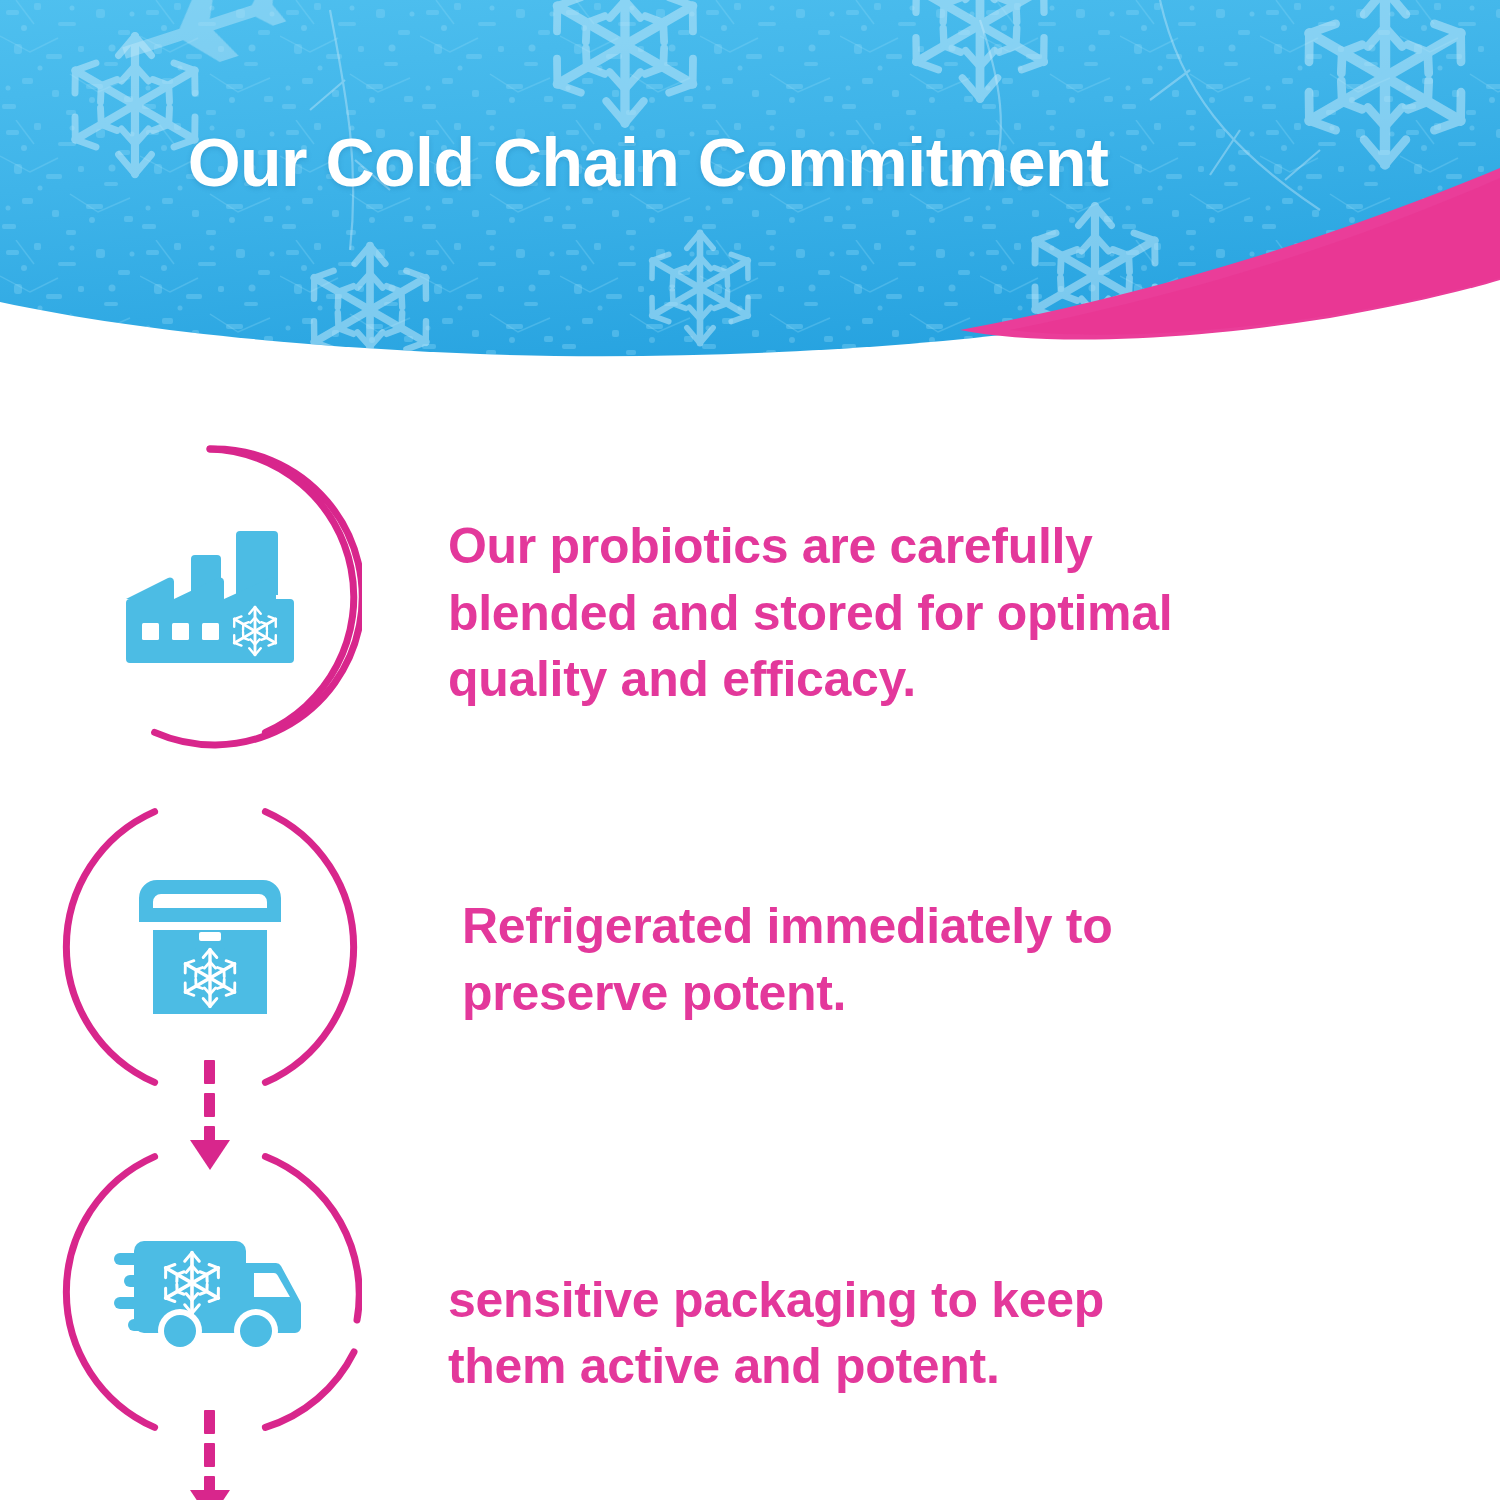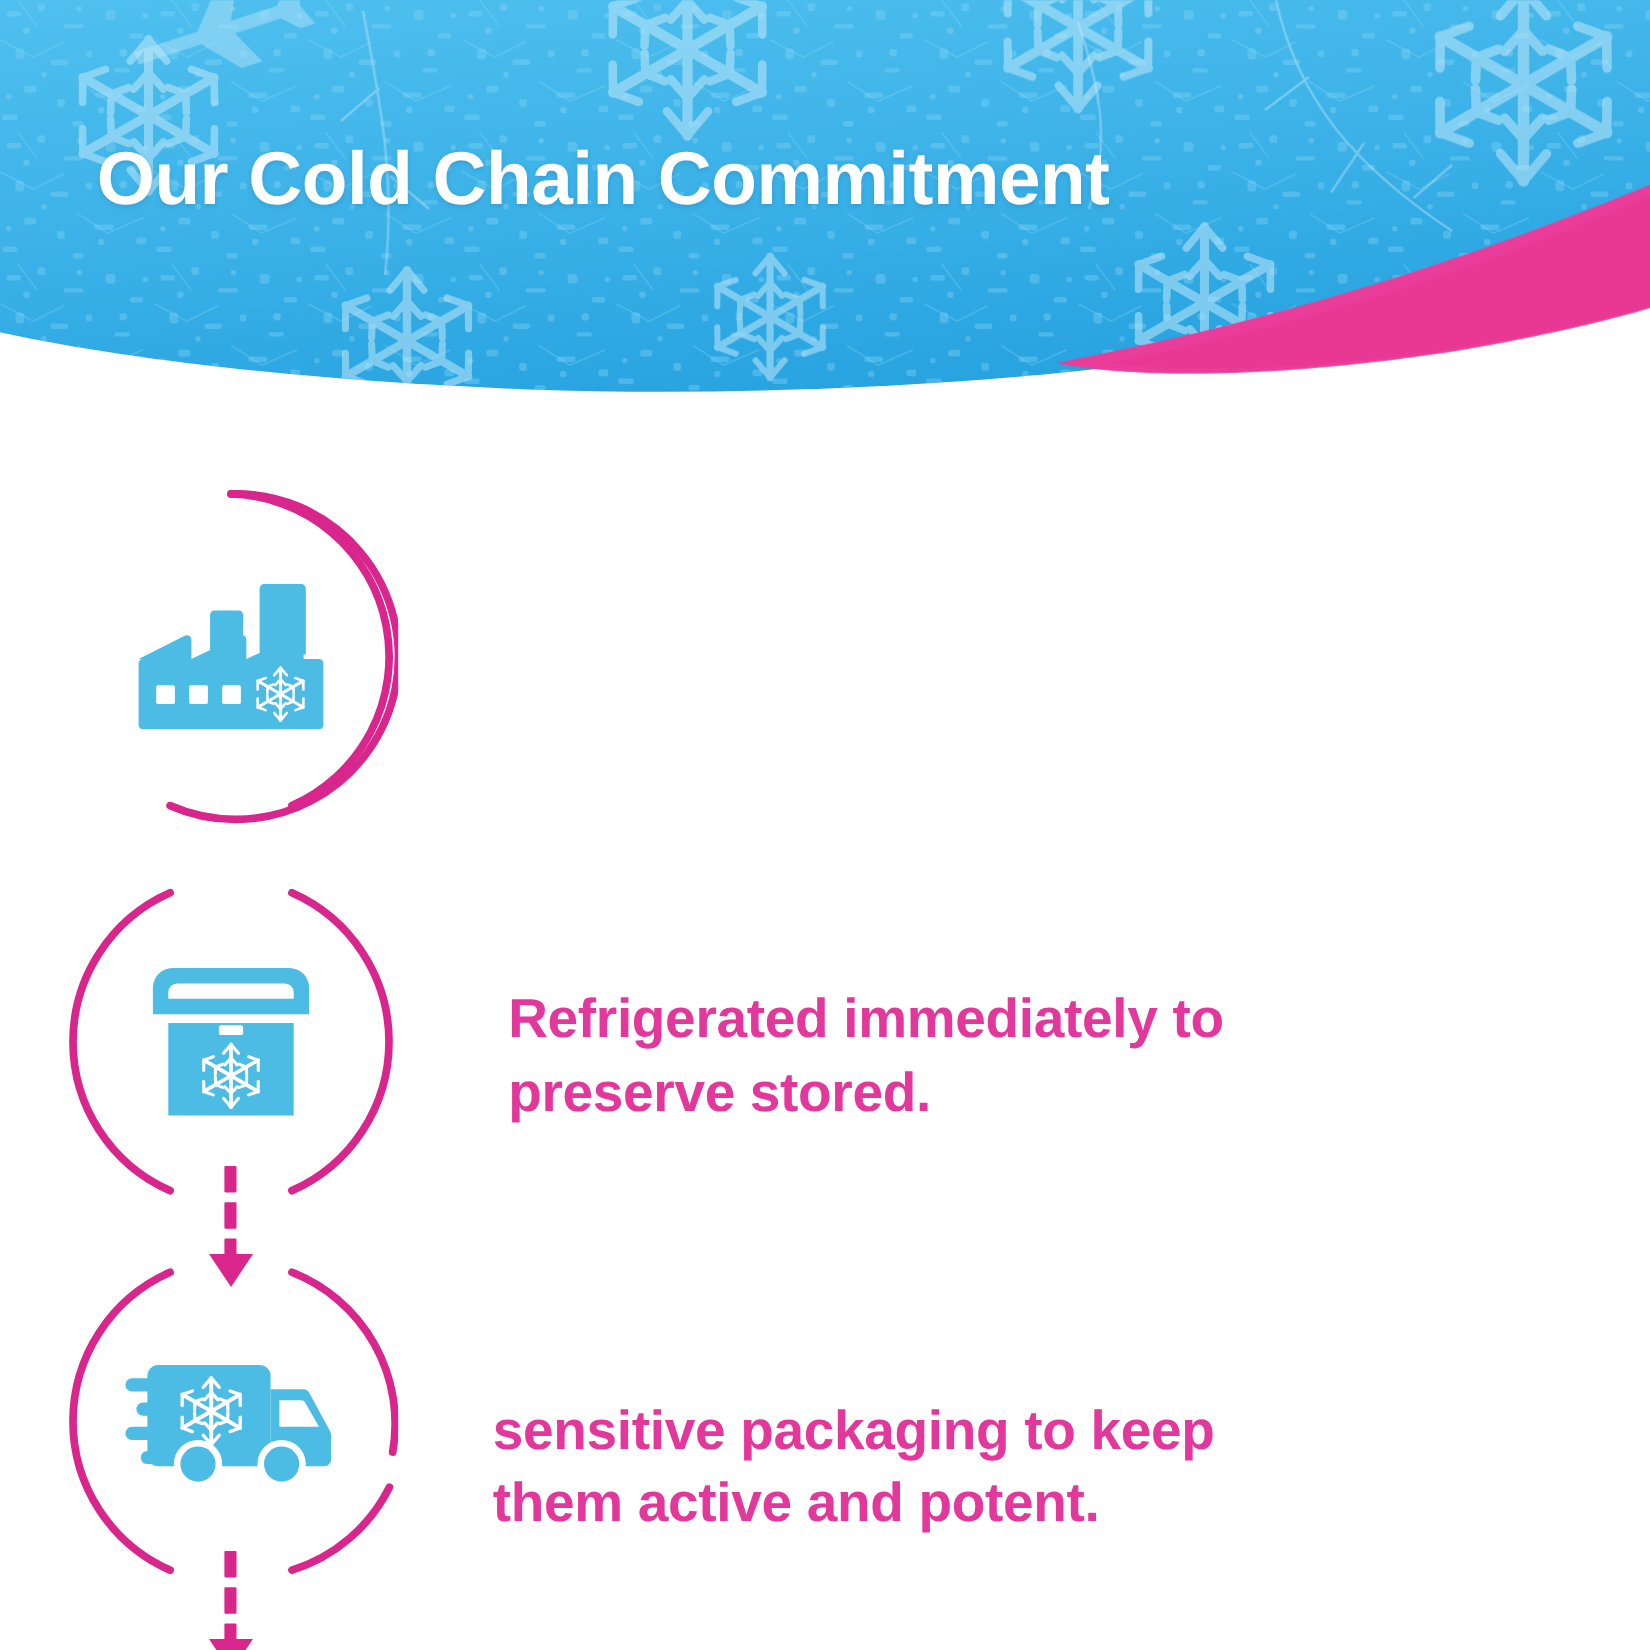--- a/index.html
+++ b/index.html
@@ -44,20 +44,21 @@
     font-weight: bold;
     font-size: 68px;
     line-height: 1.32;
     letter-spacing: -0.5px;
     text-shadow: 0 2px 5px rgba(20,90,140,0.22);
     z-index: 5;
   }
   .header-title .line {
     display: block;
     white-space: nowrap;
+    text-align: center;
   }
 
   
   .steps {
     position: absolute;
     left: 0;
     top: 380px;
     width: 1500px;
     height: 1120px;
   }
@@ -285,20 +286,25 @@
               <rect x="80" y="96" width="17" height="17" rx="1.5"></rect>
             </g>
 
             <g color="#ffffff" transform="translate(133,104)">
               <use href="#flake" x="-26" y="-26" width="52" height="52"></use>
             </g>
           </svg>
         </div>
       </div>
 
+      <p class="step-text">
+        <span>Our probiotics are carefully</span><br>
+        <span>blended and stored for optimal</span><br>
+        <span>quality and efficacy.</span>
+      </p>
       <span class="sr">Our probiotics are carefully blended and stored for optimal quality and efficacy.</span>
     </div>
 
     <div class="step step-2">
       <div class="circle-slot">
         <svg width="304" height="304" viewBox="0 0 304 304">
           <path d="M96.6 16.6 A148 148 0 0 0 96.6 287.4" fill="none" stroke="#d8268c" stroke-width="7" stroke-linecap="round"></path>
           <path d="M207.4 16.6 A148 148 0 0 1 207.4 287.4" fill="none" stroke="#d8268c" stroke-width="7" stroke-linecap="round"></path>
         </svg>
         <div class="icon-holder">
@@ -317,21 +323,21 @@
 
             <g color="#ffffff" transform="translate(75,106)">
               <use href="#flake" x="-31" y="-31" width="62" height="62"></use>
             </g>
           </svg>
         </div>
       </div>
 
       <p class="step-text">
         <span>Refrigerated immediately to</span><br>
-        <span>preserve stored.</span>
+        <span>preserve potent.</span>
       </p>
       <span class="sr">Refrigerated immediately to preserve potency.</span>
     </div>
 
     <div class="step step-3">
       <div class="circle-slot">
         <svg width="304" height="304" viewBox="0 0 304 304">
           <path d="M96.6 16.6 A148 148 0 0 0 96.6 287.4" fill="none" stroke="#d8268c" stroke-width="7" stroke-linecap="round"></path>
           <path d="M207.4 16.6 A148 148 0 0 1 299 180" fill="none" stroke="#d8268c" stroke-width="7" stroke-linecap="round"></path>
           <path d="M296 212 A148 148 0 0 1 207.4 287.4" fill="none" stroke="#d8268c" stroke-width="7" stroke-linecap="round"></path>

